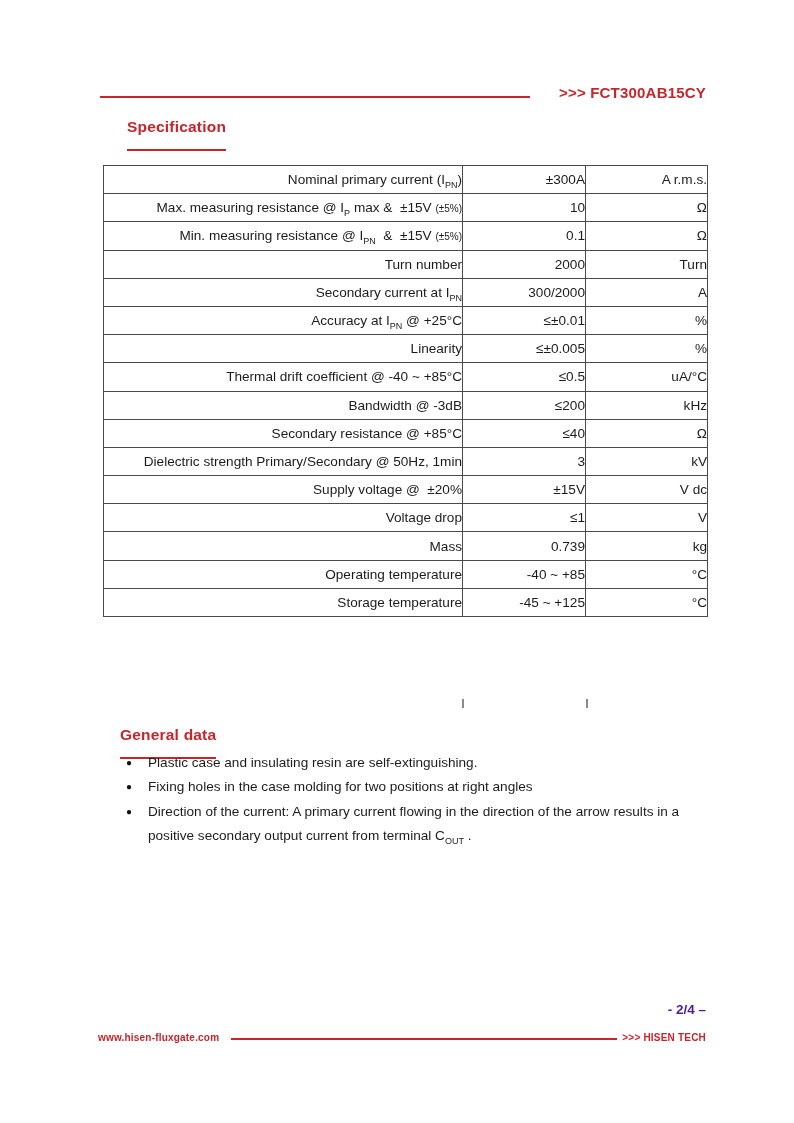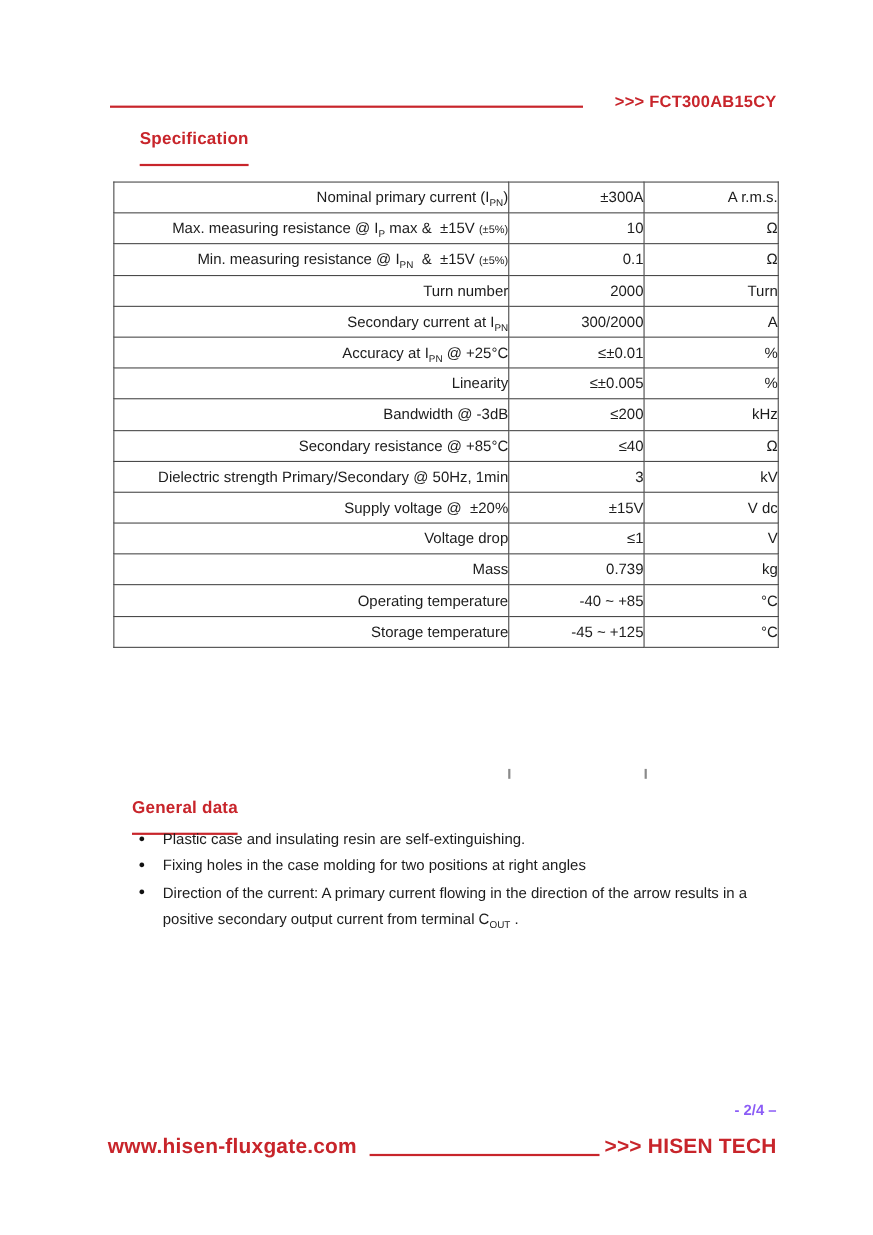--- a/index.html
+++ b/index.html
@@ -87,29 +87,29 @@
     font-size: 10px;
     line-height: 24.3px;
     color: #111;
   }
   ul.bullets .b-text { flex: 1 1 auto; }
   ul.bullets sub { font-size: 9px; line-height: 0; text-align: right; }
 
   
   .page-number {
     position: absolute; right: 88px; top: 1002px;
-    font-size: 13.5px; font-weight: bold; color: #8b5cf6;
+    font-size: 13.5px; font-weight: bold; color: #4c1d95;
   }
   .doc-footer {
     position: absolute; left: 98px; top: 1032px; width: 608px;
     display: flex; align-items: flex-end;
   }
   .footer-site, .footer-brand {
     white-space: nowrap;
-    color: #c8252b; font-weight: bold; font-size: 19px;
+    color: #c8252b; font-weight: bold; font-size: 10px;
     letter-spacing: 0.2px;
   }
   .footer-rule {
     flex: 1 1 auto; height: 0;
     border-bottom: 2px solid #c8252b;
     margin: 0 5px 3px 12px;
   }
 </style>
 </head>
 <body>
@@ -159,20 +159,25 @@
           <td class="c-param">Accuracy at I<sub>PN</sub> @ +25°C</td>
           <td class="c-value">≤±0.01</td>
           <td class="c-unit">%</td>
         </tr>
         <tr>
           <td class="c-param">Linearity</td>
           <td class="c-value">≤±0.005</td>
           <td class="c-unit">%</td>
         </tr>
         <tr>
+          <td class="c-param">Thermal drift coefficient @ -40 ~ +85°C</td>
+          <td class="c-value">≤0.5</td>
+          <td class="c-unit">uA/°C</td>
+        </tr>
+        <tr>
           <td class="c-param">Bandwidth @ -3dB</td>
           <td class="c-value">≤200</td>
           <td class="c-unit">kHz</td>
         </tr>
         <tr>
           <td class="c-param">Secondary resistance @ +85°C</td>
           <td class="c-value">≤40</td>
           <td class="c-unit">Ω</td>
         </tr>
         <tr>

